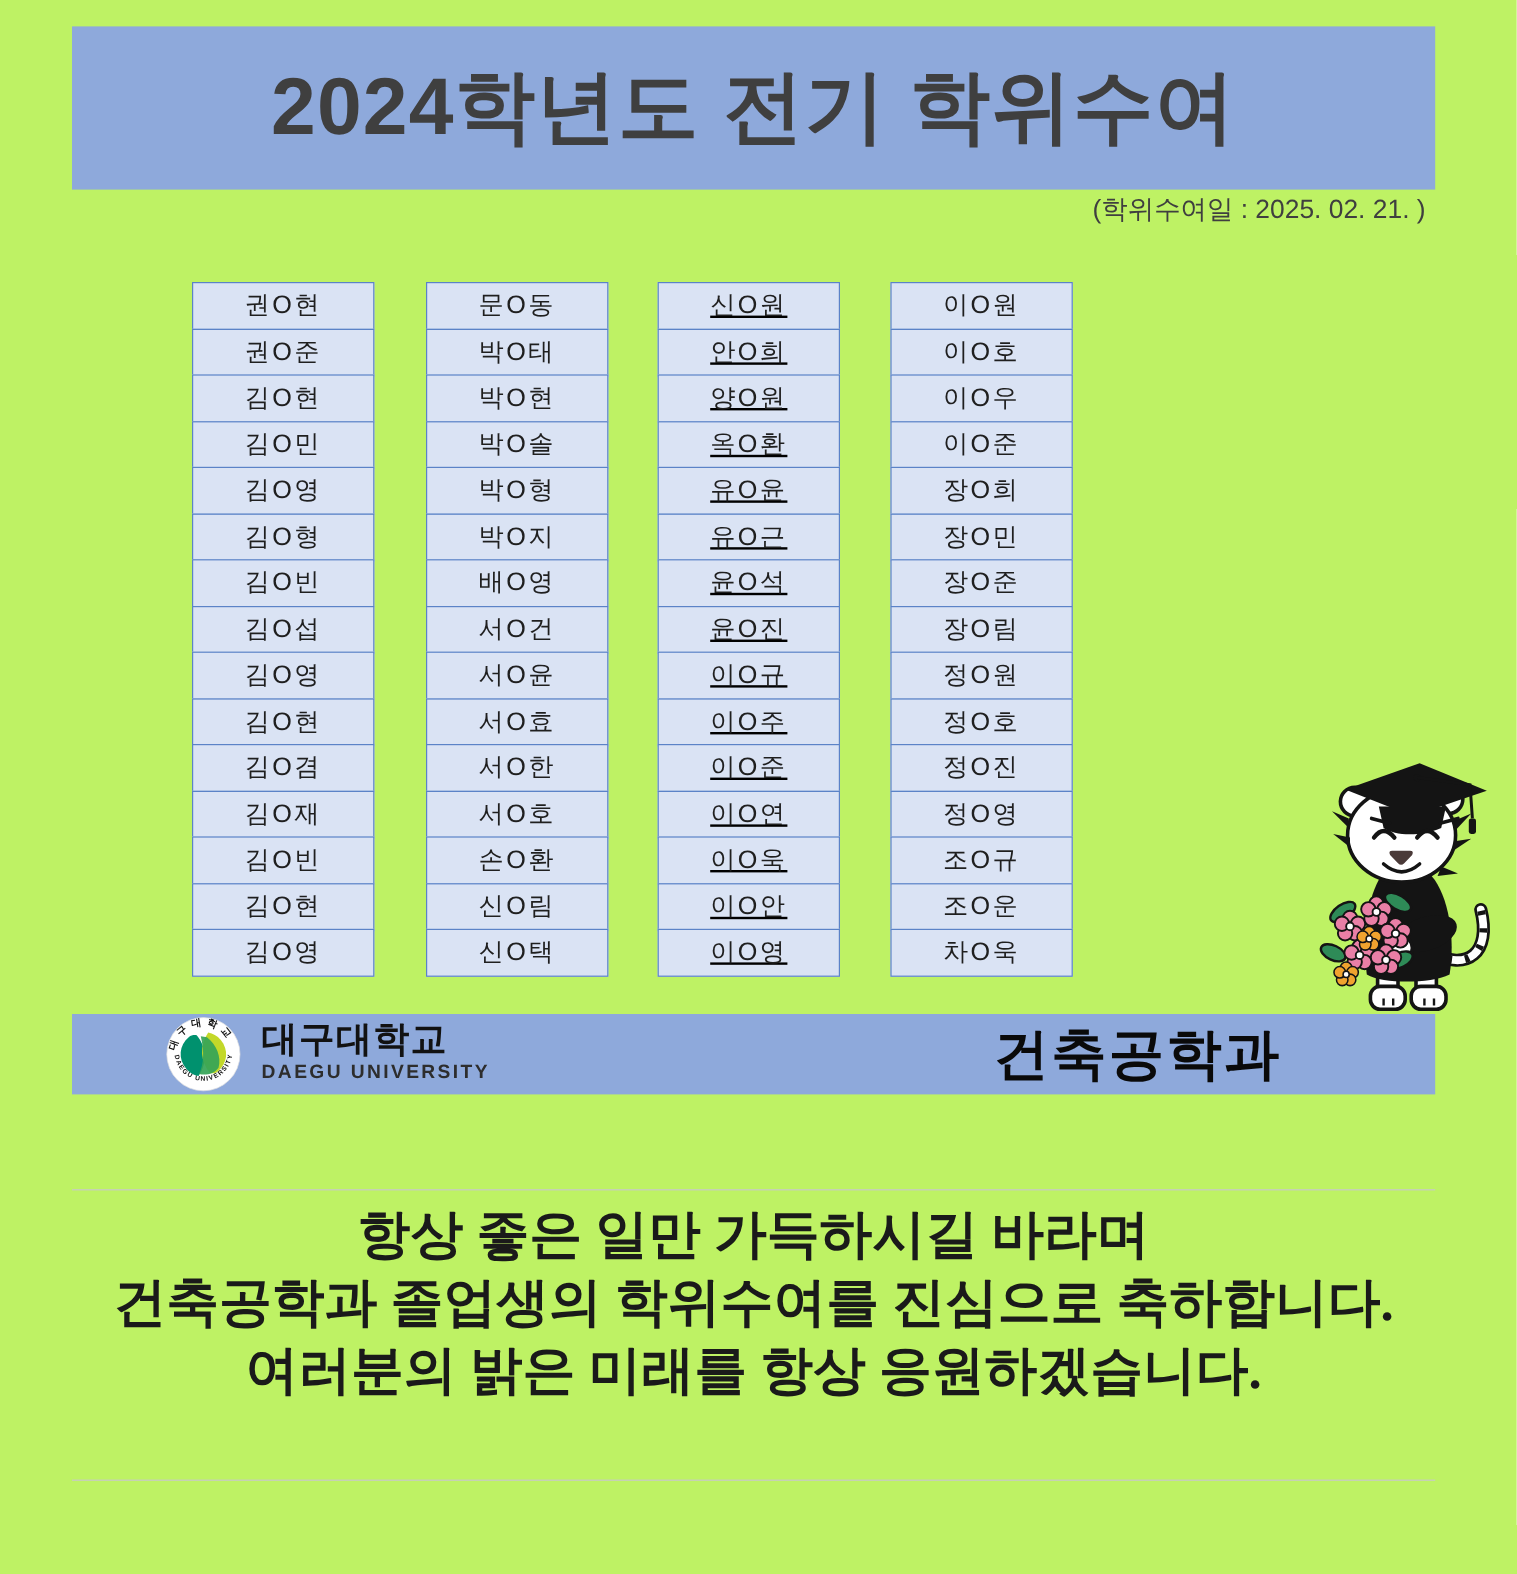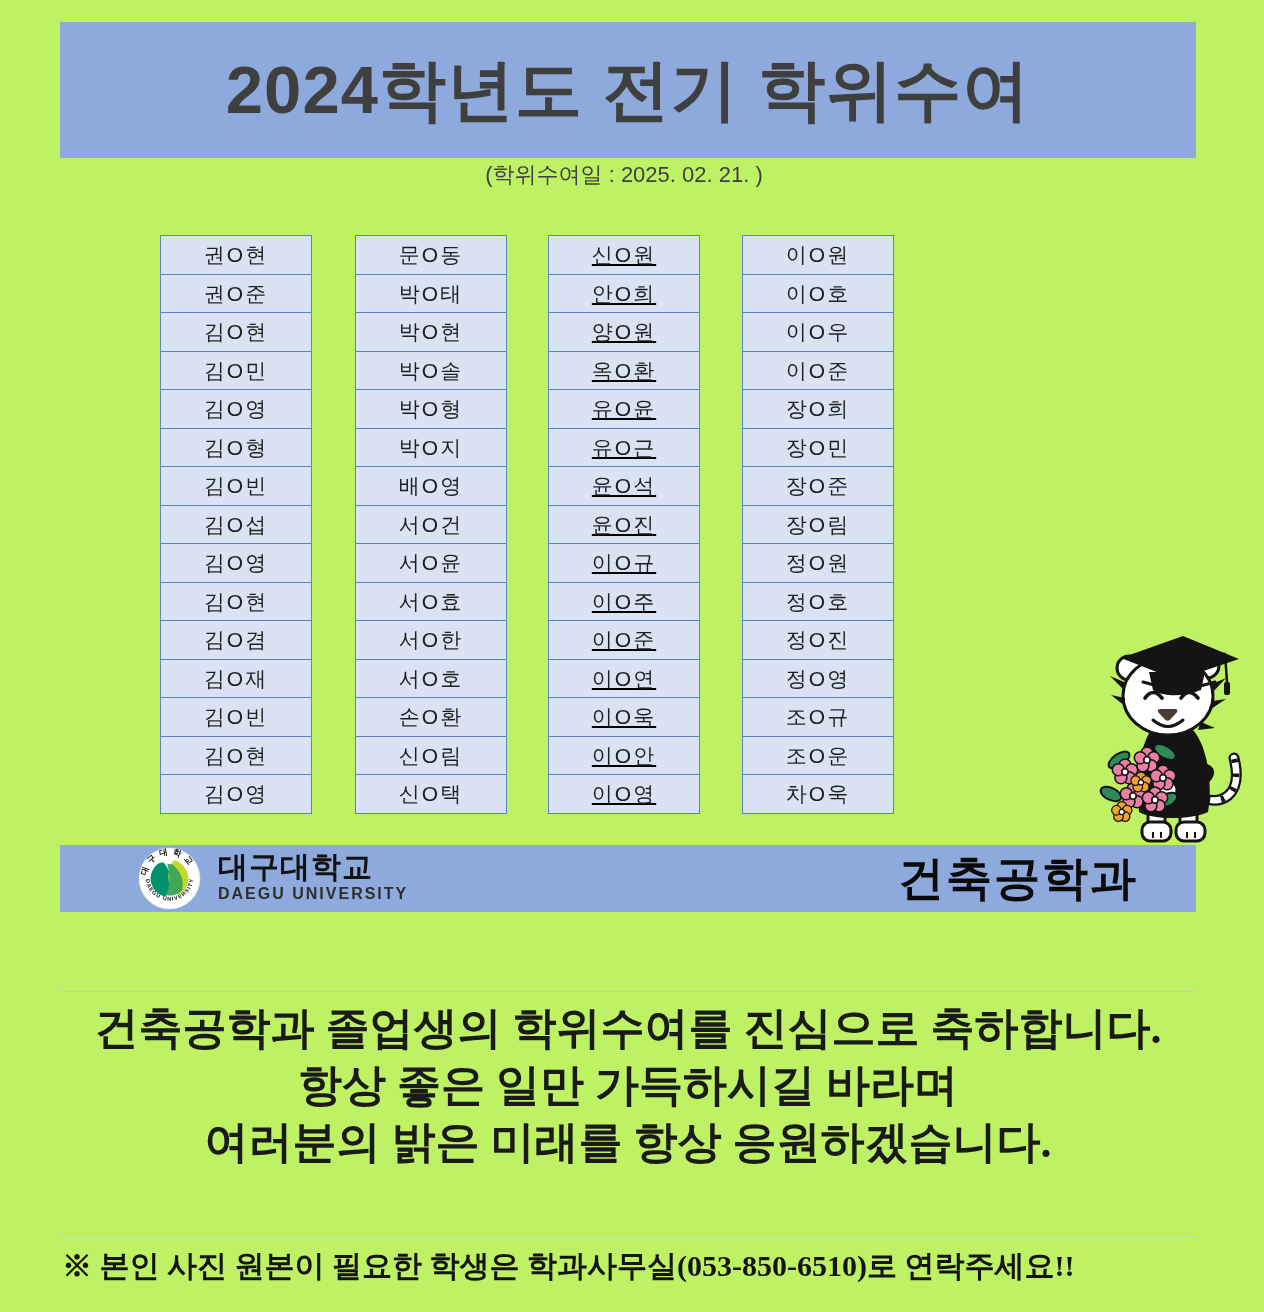--- a/index.html
+++ b/index.html
@@ -4,37 +4,37 @@
 <style>
   html,body{margin:0;padding:0;background:#ffffff;}
   body{font-family:"Liberation Sans",sans-serif;}
   #stage{position:relative;width:1264px;height:1312px;background:#bef264;overflow:hidden;}
 
   
   .banner{position:absolute;left:60px;top:22px;width:1136px;height:136px;background:#8EA9DB;}
   .banner-title{width:100%;height:100%;line-height:136px;text-align:center;
     font-size:67px;font-weight:800;color:#3F3F3F;letter-spacing:1px;}
 
-  .date-note{position:absolute;left:60px;top:160px;width:1128px;text-align:center;
+  .date-note{position:absolute;left:60px;top:160px;width:1128px;text-align:right;
     font-size:22px;color:#3F3F3F;}
 
   
   .name-col{position:absolute;width:152px;}
   .cell{box-sizing:border-box;height:40px;background:#DAE3F4;border:1.5px solid #5B83C7;
     margin-top:-1.5px;text-align:center;line-height:37px;font-size:21px;color:#1F1F1F;
     letter-spacing:2px;}
   .cell:first-child{margin-top:0;}
 
   
   .footer-bar{position:absolute;left:60px;top:845px;width:1136px;height:67px;background:#8EA9DB;}
   .logo-wrap{position:absolute;left:78px;top:2px;width:63px;height:63px;}
   .univ-text{position:absolute;left:158px;top:5px;}
   .univ-kr{font-size:30px;font-weight:800;color:#121212;line-height:33px;letter-spacing:1px;}
   .univ-en{font-size:16px;font-weight:700;color:#2d2d2d;letter-spacing:2px;line-height:22px;}
-  .dept{position:absolute;left:768px;top:0;width:380px;height:85px;line-height:67px;
+  .dept{position:absolute;left:698px;top:0;width:380px;height:85px;line-height:67px;
     text-align:center;font-size:46px;font-weight:800;color:#0a0a0a;letter-spacing:2px;}
 
   
   .mascot{position:absolute;left:1093px;top:632px;width:152px;height:216px;z-index:3;}
 
   
   .divider{position:absolute;left:60px;width:1136px;height:1px;background:#C9C9C9;}
   .divider-1{top:991px;}
   .divider-2{top:1233px;}
   .message{position:absolute;left:60px;top:1000px;width:1136px;text-align:center;
@@ -218,20 +218,19 @@
         <use href="#flw" x="40" y="164" fill="#E97FA6" stroke="#141414" stroke-width="1.6"></use>
         <use href="#flw" x="62" y="168" fill="#E97FA6" stroke="#141414" stroke-width="1.6"></use>
         <use href="#flw" x="48" y="150" fill="#F0A32F" stroke="#141414" stroke-width="1.6" transform="scale(0.8) translate(12 38)"></use>
         <use href="#flw" x="28" y="180" fill="#F0A32F" stroke="#141414" stroke-width="1.6" transform="scale(0.8) translate(8 45)"></use>
       </g>
     </svg>
   </div>
 
   <div class="divider divider-1"></div>
   <div class="message">
+    <div class="msg-line">항상 좋은 일만 가득하시길 바라며</div>
     <div class="msg-line">건축공학과 졸업생의 학위수여를 진심으로 축하합니다.</div>
-    <div class="msg-line">항상 좋은 일만 가득하시길 바라며</div>
     <div class="msg-line">여러분의 밝은 미래를 항상 응원하겠습니다.</div>
   </div>
   <div class="divider divider-2"></div>
-  <div class="note">※ 본인 사진 원본이 필요한 학생은 학과사무실(053-850-6510)로 연락주세요!!</div>
 
 </div>
 
 </body></html>

